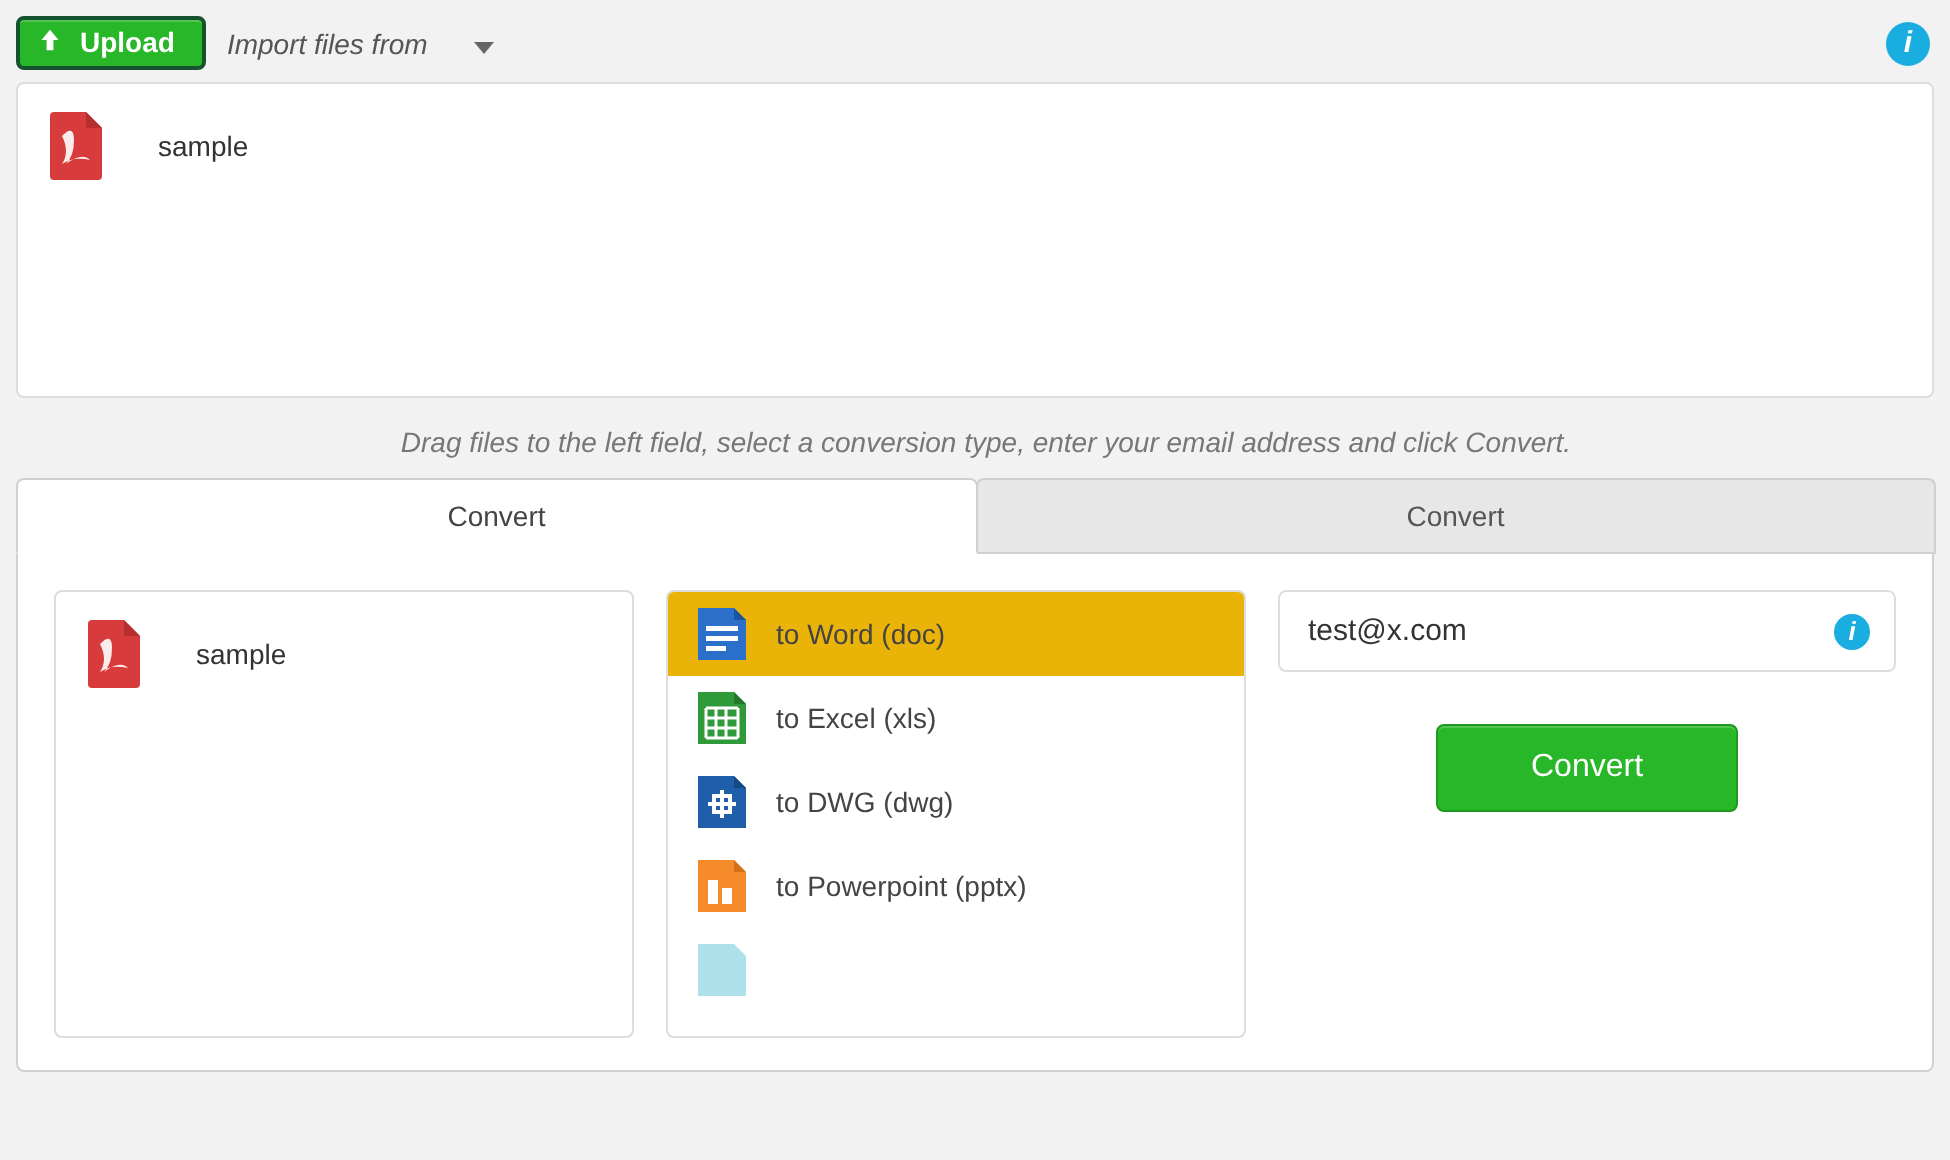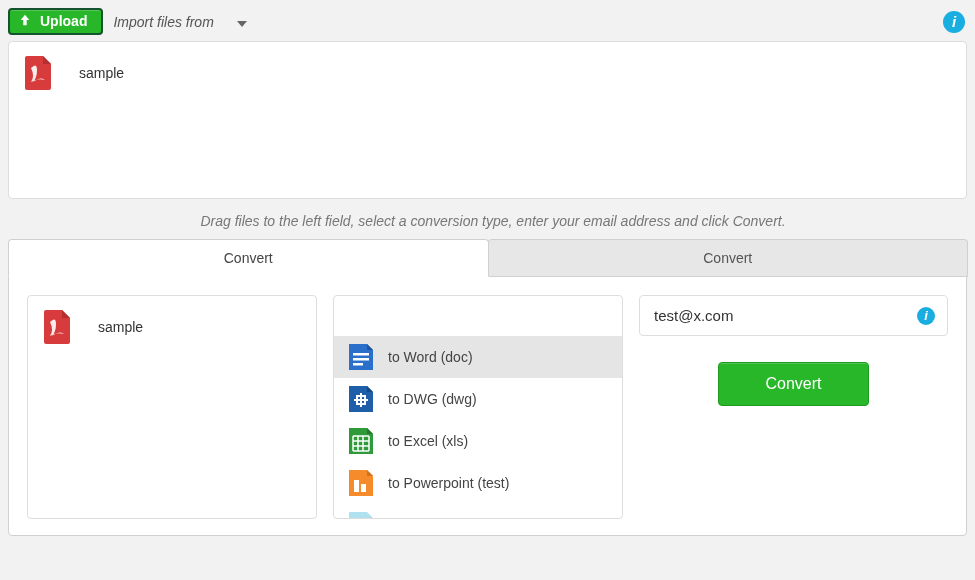--- a/index.html
+++ b/index.html
@@ -151,22 +151,21 @@
   }
   .fmt-item {
     display: flex;
     align-items: center;
     gap: 12px;
     padding: 6px 12px;
     cursor: pointer;
     color: #444;
   }
   .fmt-item.selected {
-    background: #e5e5e5;
-    margin-top: 40px;
+    background: #eab308;
   }
   .fmt-icon {
     width: 30px; height: 30px;
     flex-shrink: 0;
   }
 
   .email-box {
     width: 100%;
     border: 1px solid #ddd;
     border-radius: 4px;
@@ -271,62 +270,62 @@
             <rect x="7" y="16" width="16" height="2.5" fill="#fff"></rect>
             <rect x="7" y="21" width="10" height="2.5" fill="#fff"></rect>
           </svg>
         </span>
         <span>to Word (doc)</span>
       </div>
 
       <div class="fmt-item">
         <span class="fmt-icon">
           <svg viewBox="0 0 30 30" width="30" height="30">
-            <path fill="#1f5ea8" d="M3 2 H21 L27 8 V28 H3 Z"></path>
-            <path fill="#164a85" d="M21 2 L27 8 H21 Z"></path>
-            <g stroke="#fff" stroke-width="2" fill="none">
-              <line x1="15" y1="9" x2="15" y2="23"></line>
-              <line x1="8" y1="16" x2="22" y2="16"></line>
-              <rect x="11" y="12" width="8" height="8"></rect>
-            </g>
-          </svg>
-        </span>
-        <span>to DWG (dwg)</span>
-      </div>
-
-      <div class="fmt-item">
-        <span class="fmt-icon">
-          <svg viewBox="0 0 30 30" width="30" height="30">
             <path fill="#2e9a3a" d="M3 2 H21 L27 8 V28 H3 Z"></path>
             <path fill="#23772d" d="M21 2 L27 8 H21 Z"></path>
             <g stroke="#fff" stroke-width="1.5">
               <line x1="7" y1="10" x2="23" y2="10"></line>
                 <line x1="7" y1="15" x2="23" y2="15"></line>
               <line x1="7" y1="20" x2="23" y2="20"></line>
                 <line x1="7" y1="25" x2="23" y2="25"></line>
               <line x1="7" y1="10" x2="7" y2="25"></line>
                 <line x1="12" y1="10" x2="12" y2="25"></line>
               <line x1="17" y1="10" x2="17" y2="25"></line>
                 <line x1="23" y1="10" x2="23" y2="25"></line>
             </g>
           </svg>
         </span>
         <span>to Excel (xls)</span>
       </div>
 
       <div class="fmt-item">
         <span class="fmt-icon">
           <svg viewBox="0 0 30 30" width="30" height="30">
+            <path fill="#1f5ea8" d="M3 2 H21 L27 8 V28 H3 Z"></path>
+            <path fill="#164a85" d="M21 2 L27 8 H21 Z"></path>
+            <g stroke="#fff" stroke-width="2" fill="none">
+              <line x1="15" y1="9" x2="15" y2="23"></line>
+              <line x1="8" y1="16" x2="22" y2="16"></line>
+              <rect x="11" y="12" width="8" height="8"></rect>
+            </g>
+          </svg>
+        </span>
+        <span>to DWG (dwg)</span>
+      </div>
+
+      <div class="fmt-item">
+        <span class="fmt-icon">
+          <svg viewBox="0 0 30 30" width="30" height="30">
             <path fill="#f58b2a" d="M3 2 H21 L27 8 V28 H3 Z"></path>
             <path fill="#d4721c" d="M21 2 L27 8 H21 Z"></path>
             <rect x="8" y="12" width="5" height="12" fill="#fff"></rect>
             <rect x="15" y="16" width="5" height="8" fill="#fff"></rect>
           </svg>
         </span>
-        <span>to Powerpoint (test)</span>
+        <span>to Powerpoint (pptx)</span>
       </div>
 
 
       <div class="fmt-item" style="opacity:0.4;">
         <span class="fmt-icon">
           <svg viewBox="0 0 30 30" width="30" height="30">
             <path fill="#39b6d4" d="M3 2 H21 L27 8 V28 H3 Z"></path>
           </svg>
         </span>
       </div>

